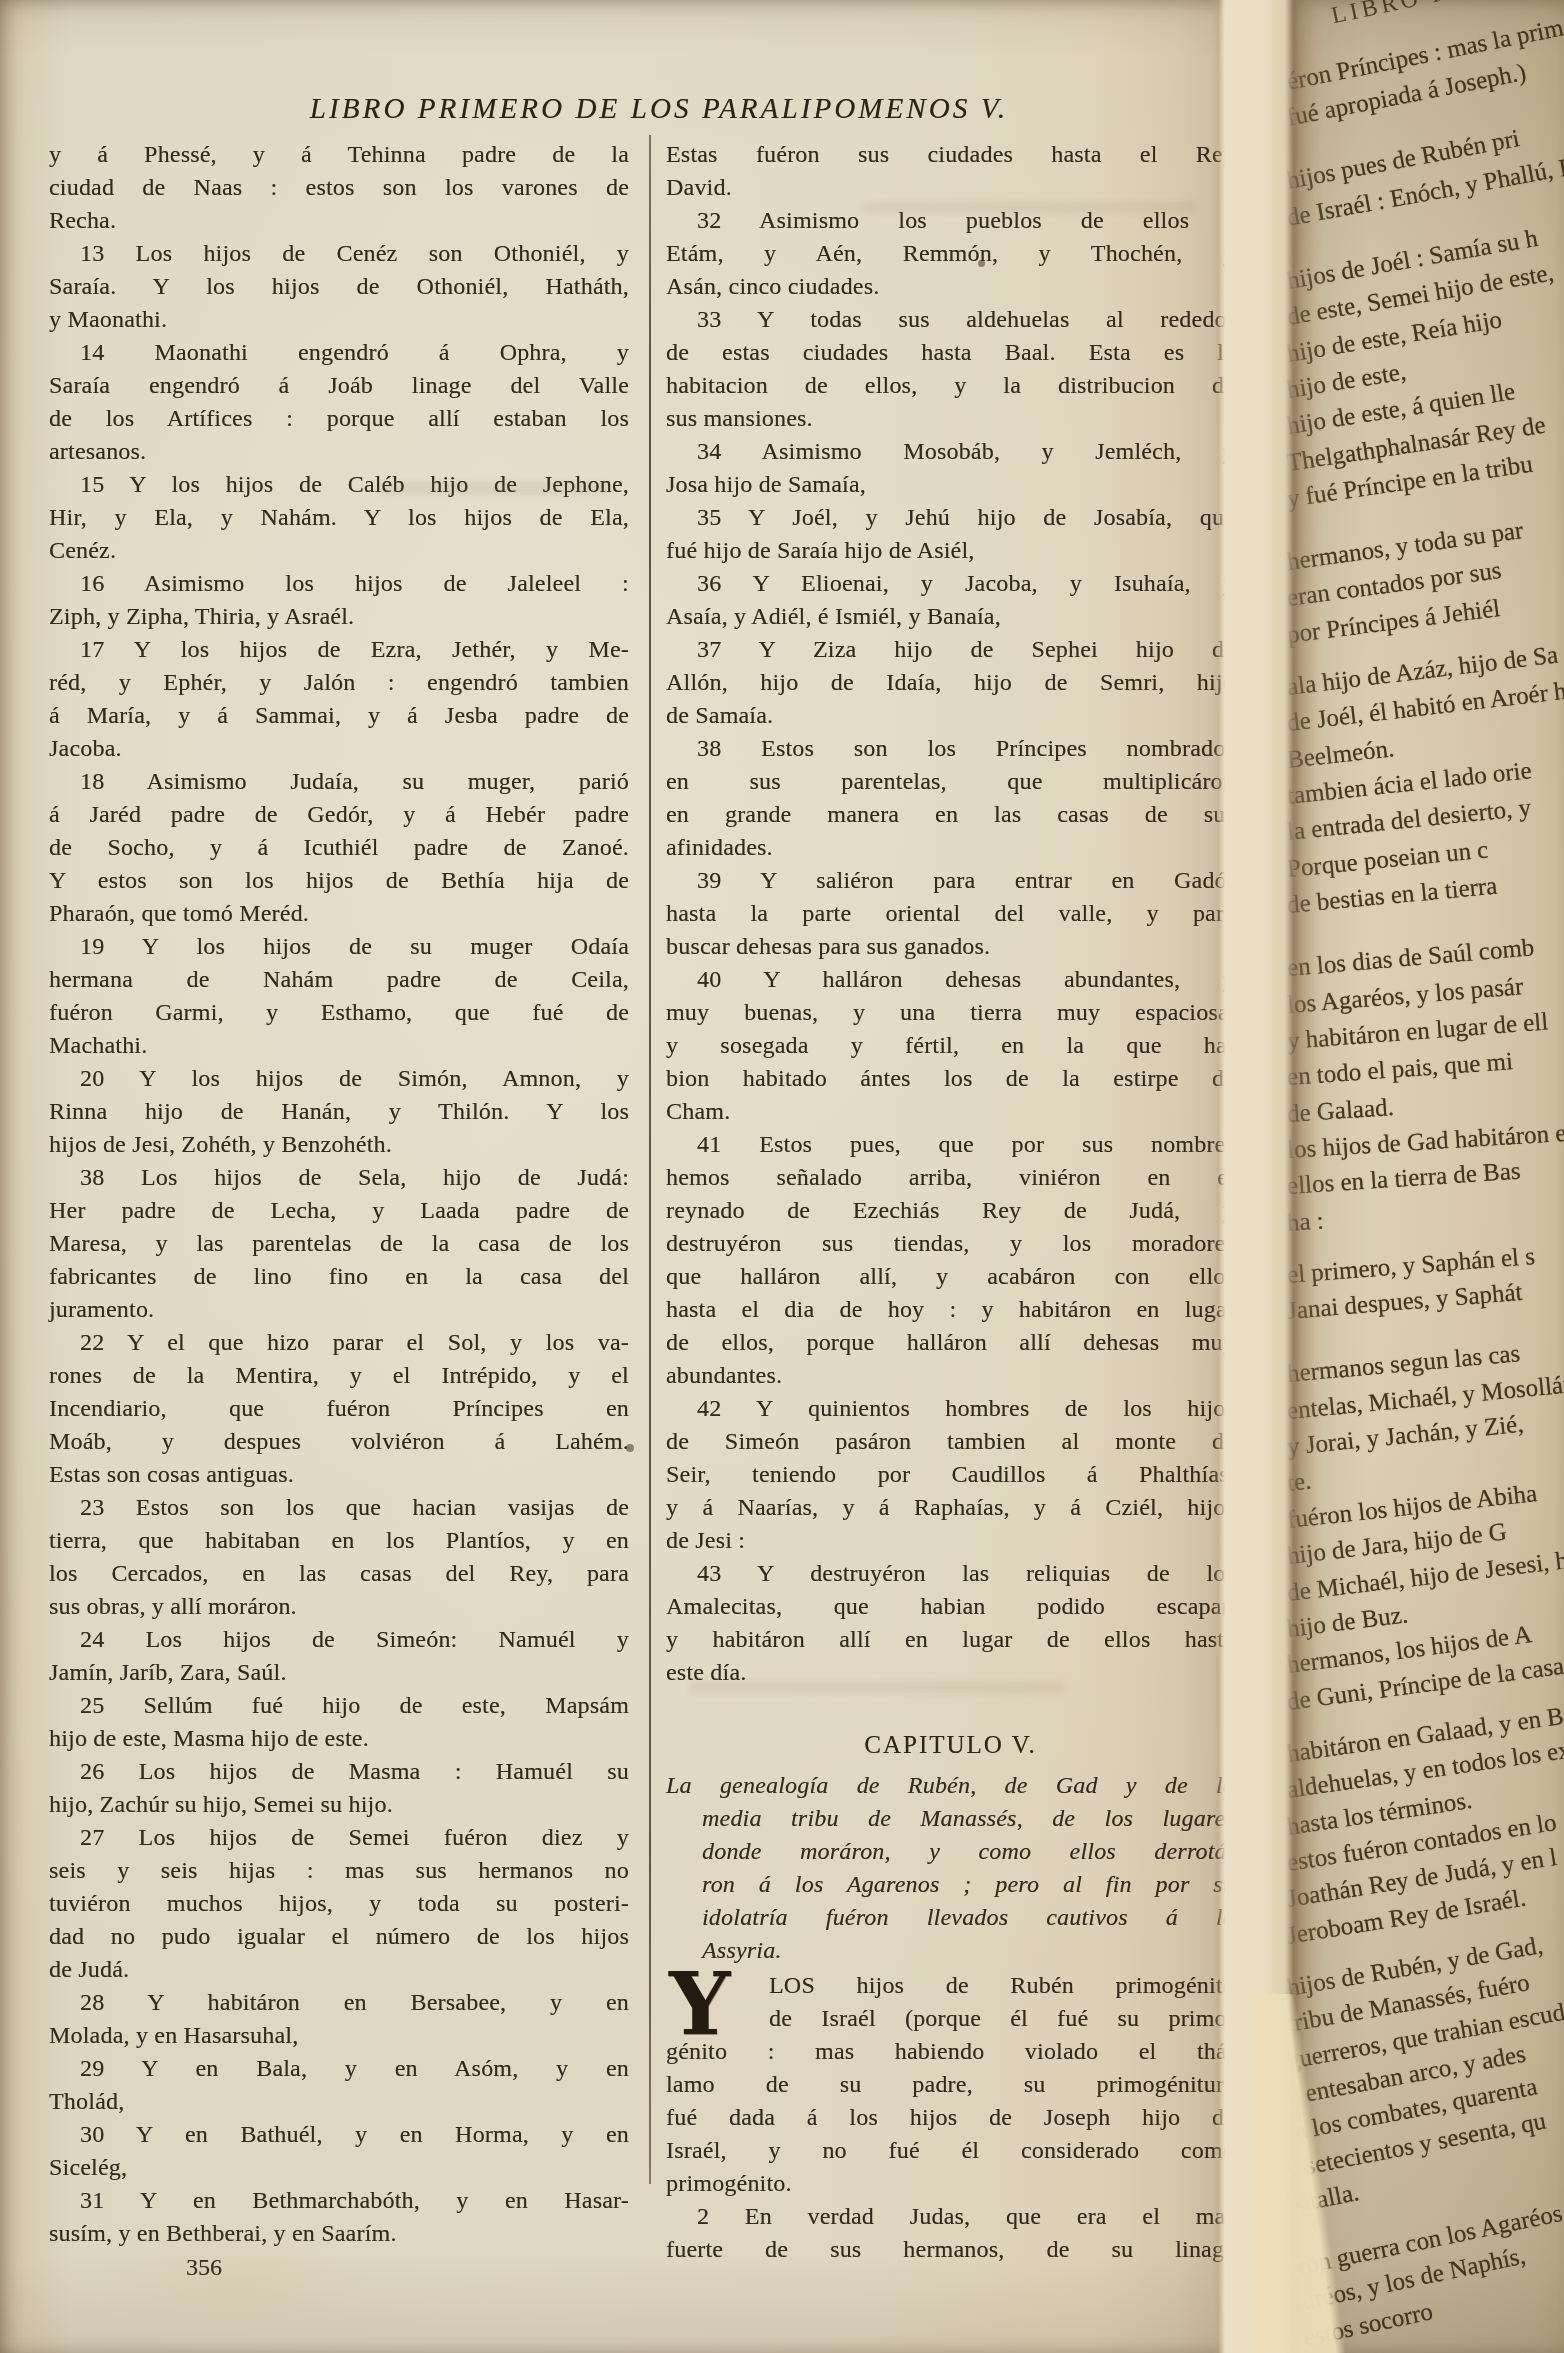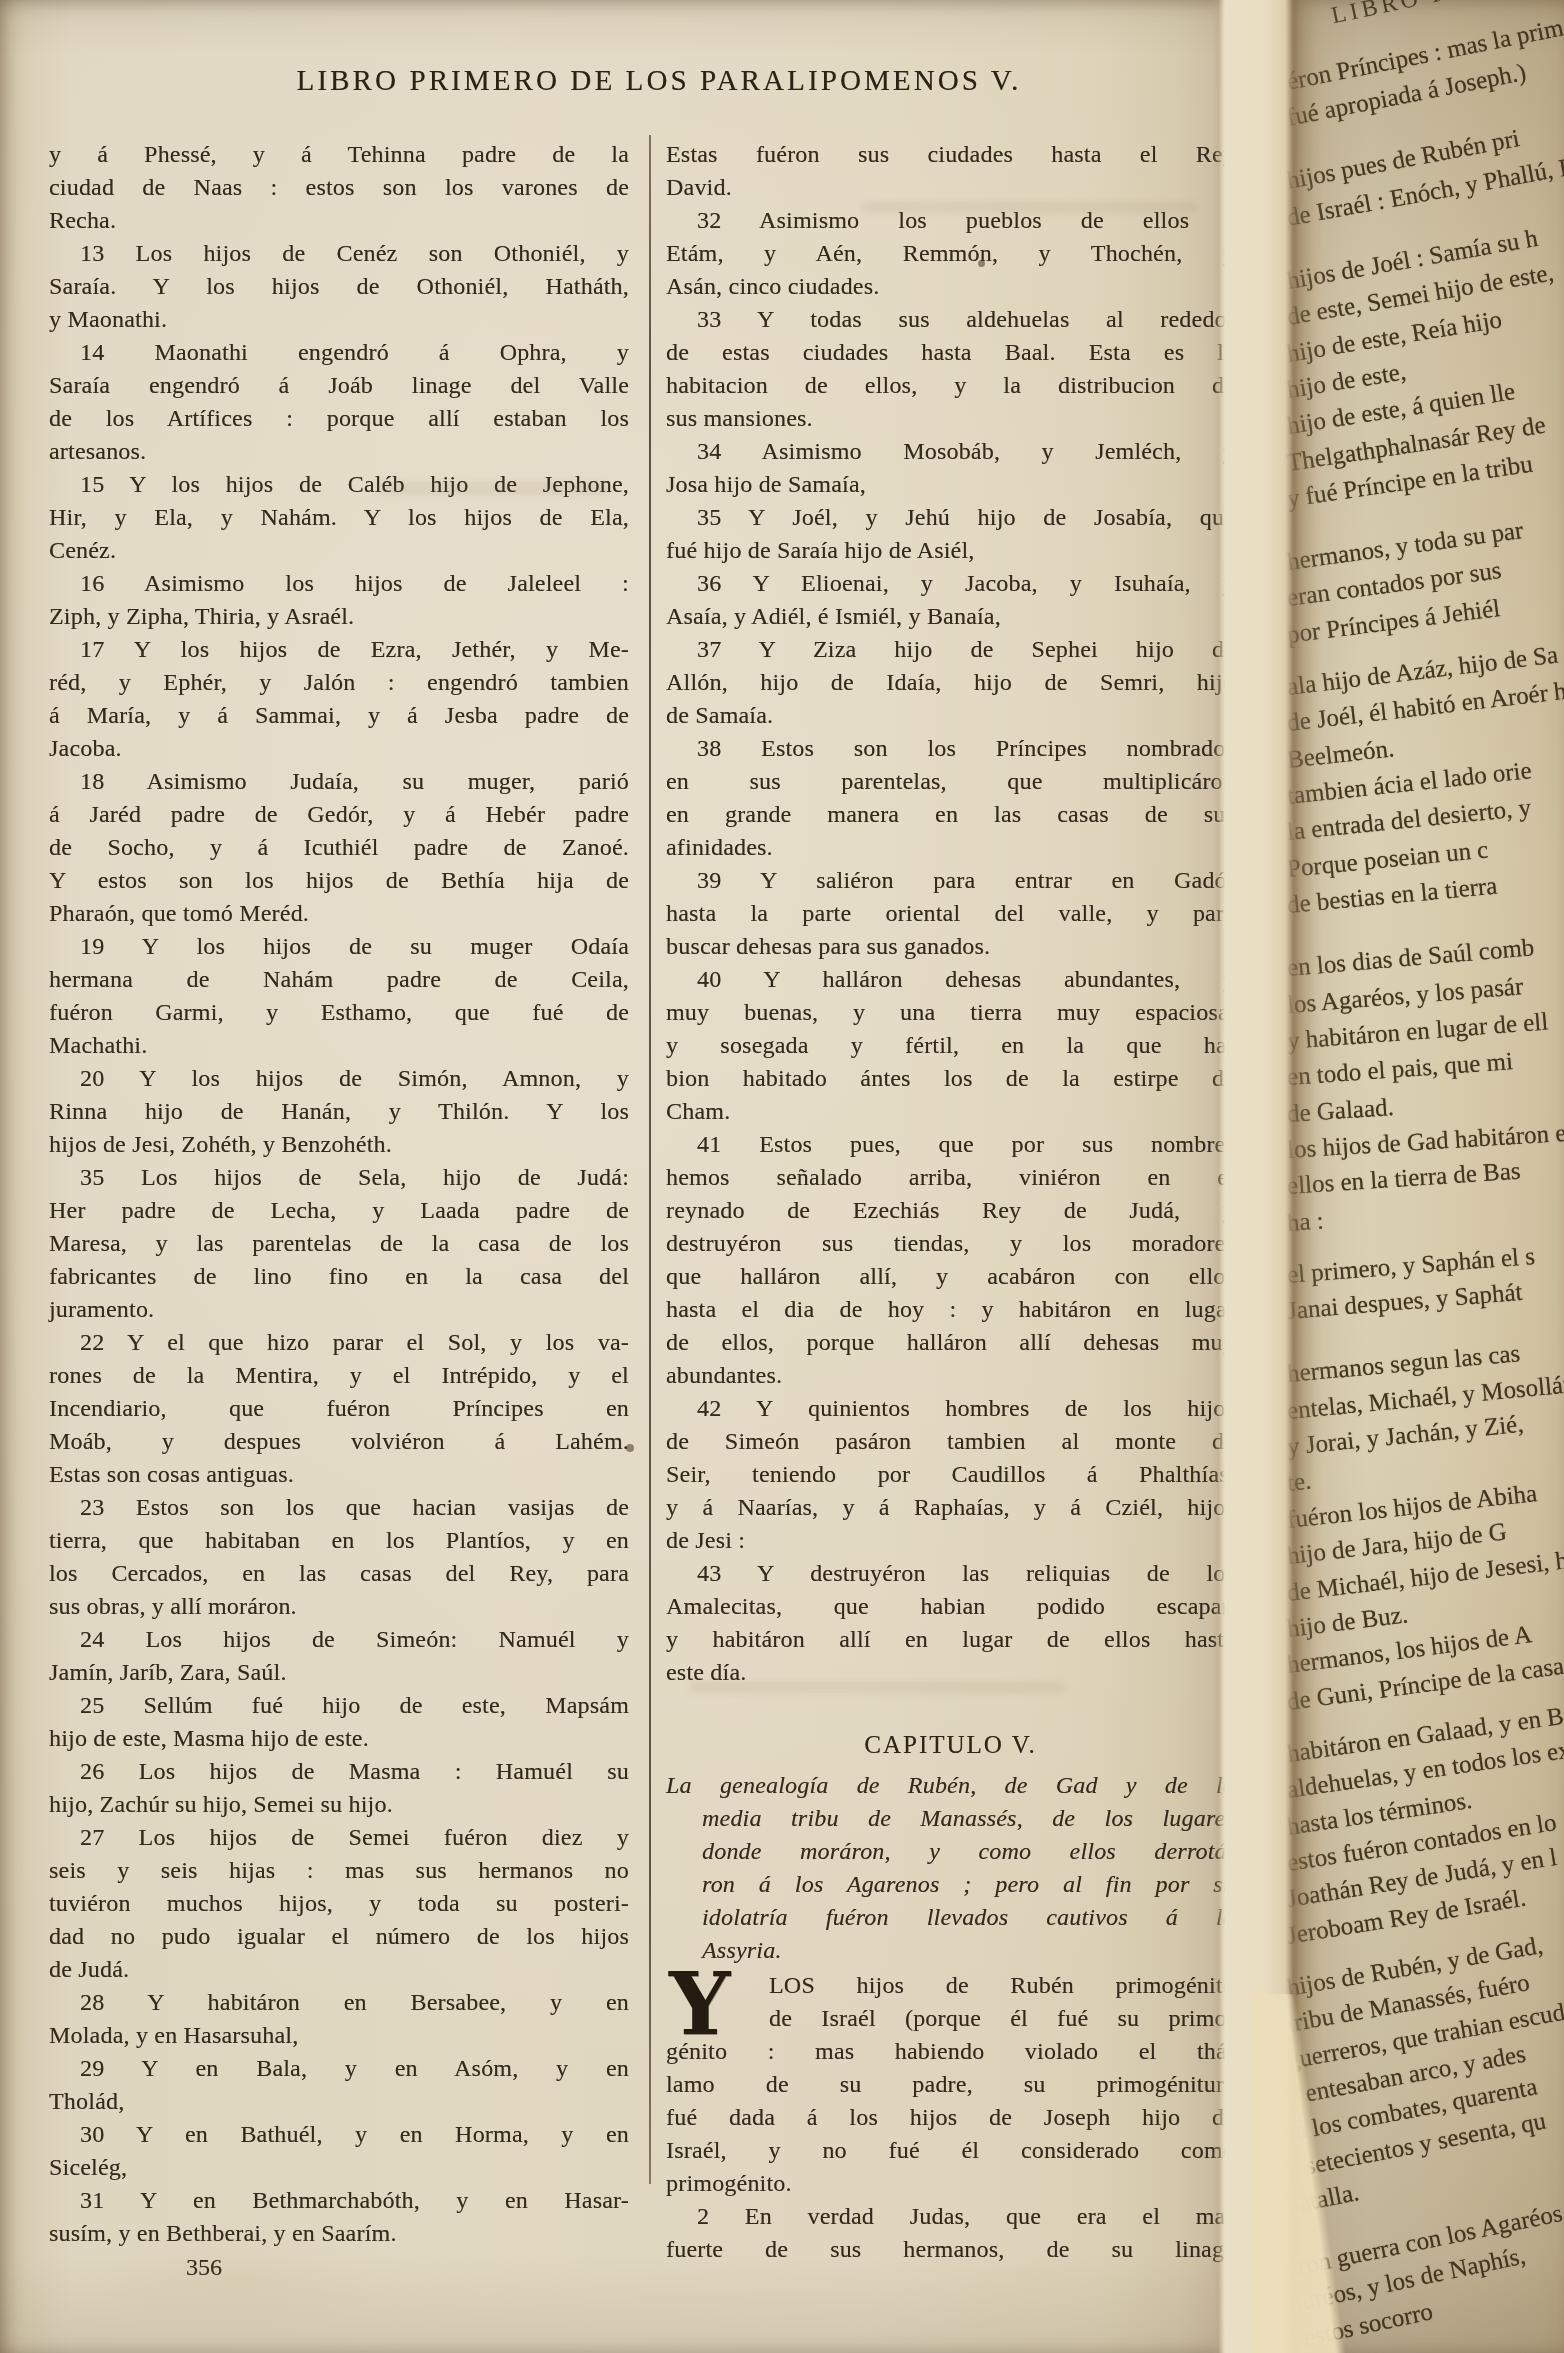--- a/index.html
+++ b/index.html
@@ -9,23 +9,23 @@
       radial-gradient(130% 90% at 38% 34%, rgba(255,252,240,.20), rgba(255,252,240,0) 62%),
       linear-gradient(180deg, rgba(95,75,48,.10) 0px, rgba(95,75,48,0) 55px, rgba(95,75,48,0) 2254px, rgba(95,75,48,.12) 2354px),
       linear-gradient(90deg,
         #c6b99d 0px, #d7ccb2 22px, #dfd6c0 70px, #e1d8c2 485px, #e0d6bf 876px,
         #dcd1b7 1095px, #d4c7aa 1178px, #c9baa0 1218px, #ded1b6 1227px,
         #ece1c8 1244px, #e9dcbe 1272px, #dccda9 1287px, #a28b68 1295px,
         #bfae8c 1305px, #d2c5a7 1322px, #d8cdb0 1369px, #d6c9a9 1448px, #cfc09f 1534px, #c8b795 1565px);
     box-shadow: inset 0 12.5px 20.3px -12.5px rgba(70,50,30,.40), inset 17px 0 25px -17px rgba(70,50,30,.38), inset 0 -12.5px 20.3px -14px rgba(70,50,30,.33);
   }
   
-  #running-head{position:absolute;top:64px;left:49px;width:1185px;text-align:center;text-indent:35px;
+  #running-head{position:absolute;top:92px;left:49px;width:1185px;text-align:center;text-indent:35px;
     font-size:29px;letter-spacing:3.1px;color:#2c2315;white-space:nowrap;
-    text-shadow:0.3px 0.3px 0.5px rgba(44,35,21,.5);}
+    text-shadow:0.3px 0.3px 0.5px rgba(44,35,21,.5);font-style:italic;}
   
   #col-left{position:absolute;left:49px;top:138px;width:580px;}
   #col-right{position:absolute;left:666px;top:138px;width:569px;}
   #divider{position:absolute;left:649px;top:135px;width:2.3px;height:2049px;
     background:linear-gradient(180deg,#6a5c48,#3f3526 12%,#433a2b 86%,#6f6049);opacity:.82;}
   .ln{font-size:24px;line-height:33px;height:33px;color:#332a1c;
     text-align:justify;text-align-last:justify;letter-spacing:0.2px;
     text-shadow:0.2px 0.2px 0.5px rgba(51,42,28,.45);}
   .ln.first{text-indent:31px;}
   .ln.end{text-align:center;text-align-last:left;}
@@ -96,21 +96,21 @@
         <div class="ln">de Socho, y á Icuthiél padre de Zanoé.</div>
         <div class="ln">Y estos son los hijos de Bethía hija de</div>
         <div class="ln end">Pharaón, que tomó Meréd.</div>
         <div class="ln first">19 Y los hijos de su muger Odaía</div>
         <div class="ln">hermana de Nahám padre de Ceila,</div>
         <div class="ln">fuéron Garmi, y Esthamo, que fué de</div>
         <div class="ln end">Machathi.</div>
         <div class="ln first">20 Y los hijos de Simón, Amnon, y</div>
         <div class="ln">Rinna hijo de Hanán, y Thilón. Y los</div>
         <div class="ln end">hijos de Jesi, Zohéth, y Benzohéth.</div>
-        <div class="ln first">35 Los hijos de Sela, hijo de Judá:</div>
+        <div class="ln first">38 Los hijos de Sela, hijo de Judá:</div>
         <div class="ln">Her padre de Lecha, y Laada padre de</div>
         <div class="ln">Maresa, y las parentelas de la casa de los</div>
         <div class="ln">fabricantes de lino fino en la casa del</div>
         <div class="ln end">juramento.</div>
         <div class="ln first">22 Y el que hizo parar el Sol, y los va-</div>
         <div class="ln">rones de la Mentira, y el Intrépido, y el</div>
         <div class="ln">Incendiario, que fuéron Príncipes en</div>
         <div class="ln">Moáb, y despues volviéron á Lahém.</div>
         <div class="ln end">Estas son cosas antiguas.</div>
         <div class="ln first">23 Estos son los que hacian vasijas de</div>

